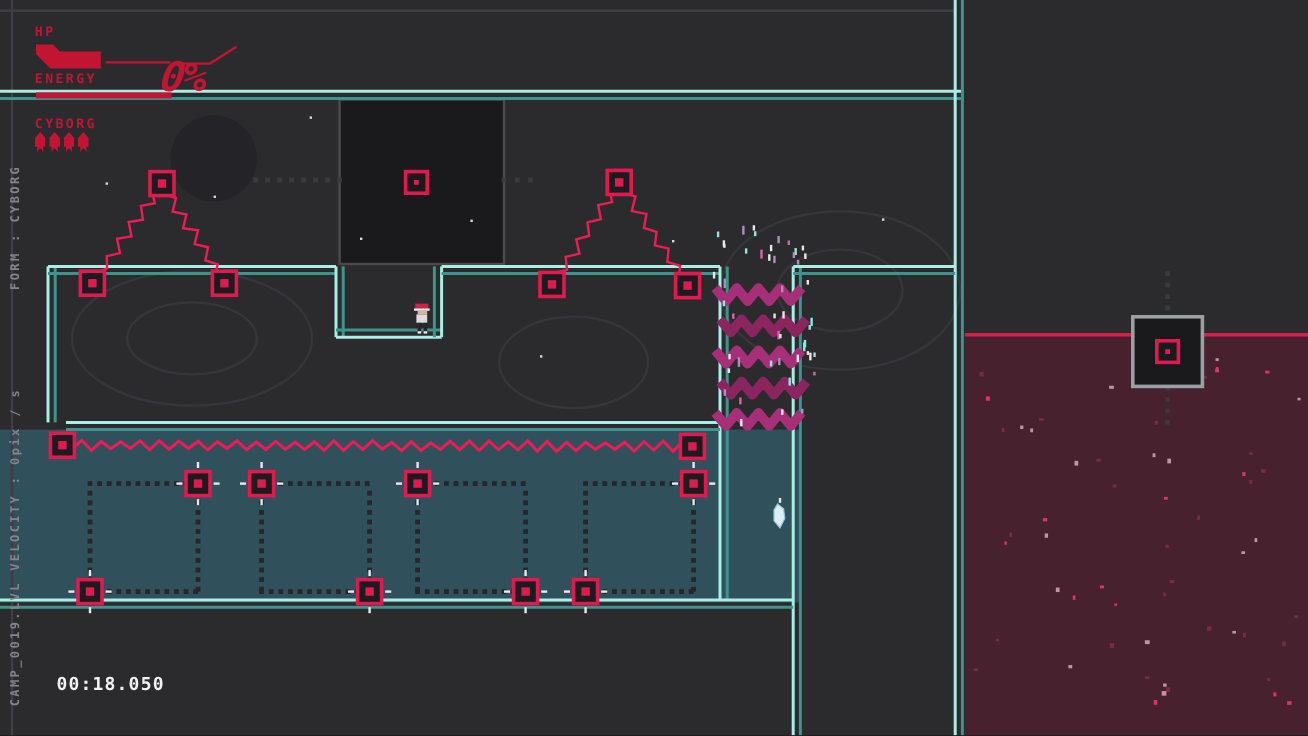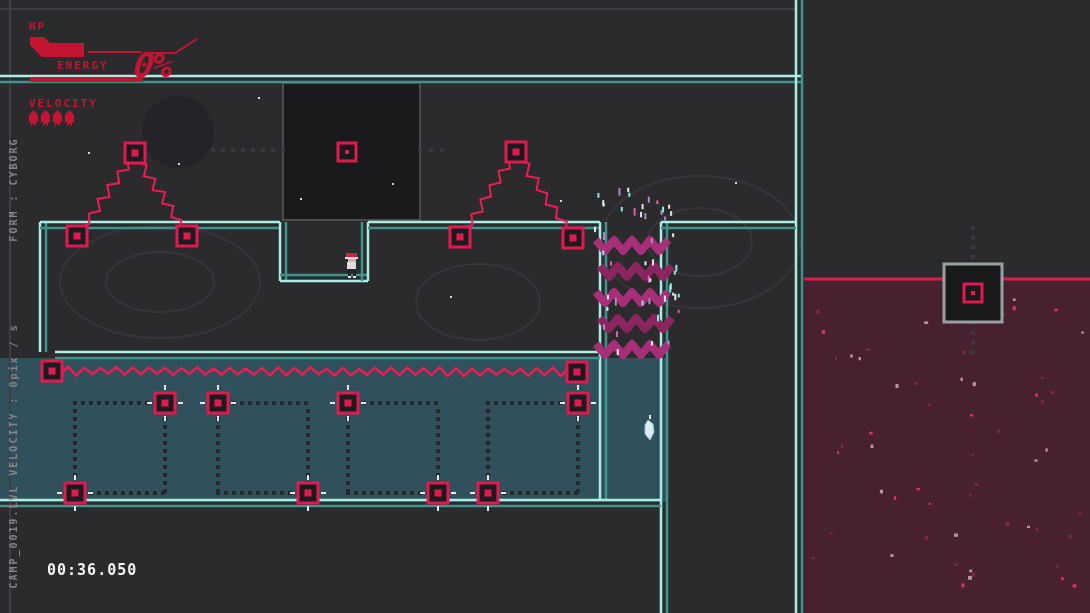--- a/index.html
+++ b/index.html
@@ -6,21 +6,21 @@
   .screen{
     position:relative;width:1090px;height:613px;overflow:hidden;
     background:#2b2b2e;font-family:"DejaVu Sans Mono", monospace;padding-left:27px;
   }
   #scene{position:absolute;left:0;top:0;}
   .hud-label{
     position:absolute;color:#c41434;font-weight:bold;font-size:11px;
     letter-spacing:2px;
   }
   .hud-label.hp{left:29px;top:20px;}
-  .hud-label.energy{left:29px;top:59px;margin-left:28px;}
+  .hud-label.energy{left:29px;top:59px;}
   .hud-label.rockets{left:29px;top:97px;}
   .energy-value{
     position:absolute;left:134px;top:48px;color:#c41434;
     font-style:italic;font-weight:900;font-size:34px;line-height:34px;
     transform:skewX(-8deg);letter-spacing:-2px;
   }
   .rockets-row{position:absolute;left:29px;top:110px;display:flex;gap:3px;}
   .rocket{
     width:9px;height:17px;background:#c41434;
     clip-path:polygon(50% 0,100% 30%,100% 72%,78% 72%,78% 100%,60% 82%,40% 82%,22% 100%,22% 72%,0 72%,0 30%);
@@ -499,27 +499,27 @@
       <rect x="348" y="269" width="3" height="8" fill="#26262a"></rect>
       <rect x="353" y="269" width="3" height="8" fill="#26262a"></rect>
       <rect x="348" y="276" width="3" height="2" fill="#e8e8ec"></rect>
       <rect x="353" y="276" width="3" height="2" fill="#e8e8ec"></rect>
     </svg>
 
   <div class="hud">
     <div class="hud-label hp">HP</div>
     <div class="hud-label energy">ENERGY</div>
     <div class="energy-value">0%</div>
-    <div class="hud-label rockets">VELOCITY</div>
+    <div class="hud-label rockets">CYBORG</div>
     <div class="rockets-row" id="rockets">
         <div class="rocket"></div>
         <div class="rocket"></div>
         <div class="rocket"></div>
         <div class="rocket"></div>
       </div>
   </div>
 
   <div class="vtext form">FORM : CYBORG</div>
   <div class="vtext vel">VELOCITY : 0pix / s</div>
   <div class="vtext lvl">CAMP_0019.LVL</div>
 
-  <div class="timer">00:36.050</div>
+  <div class="timer">00:18.050</div>
 </div>
 
 </body></html>

